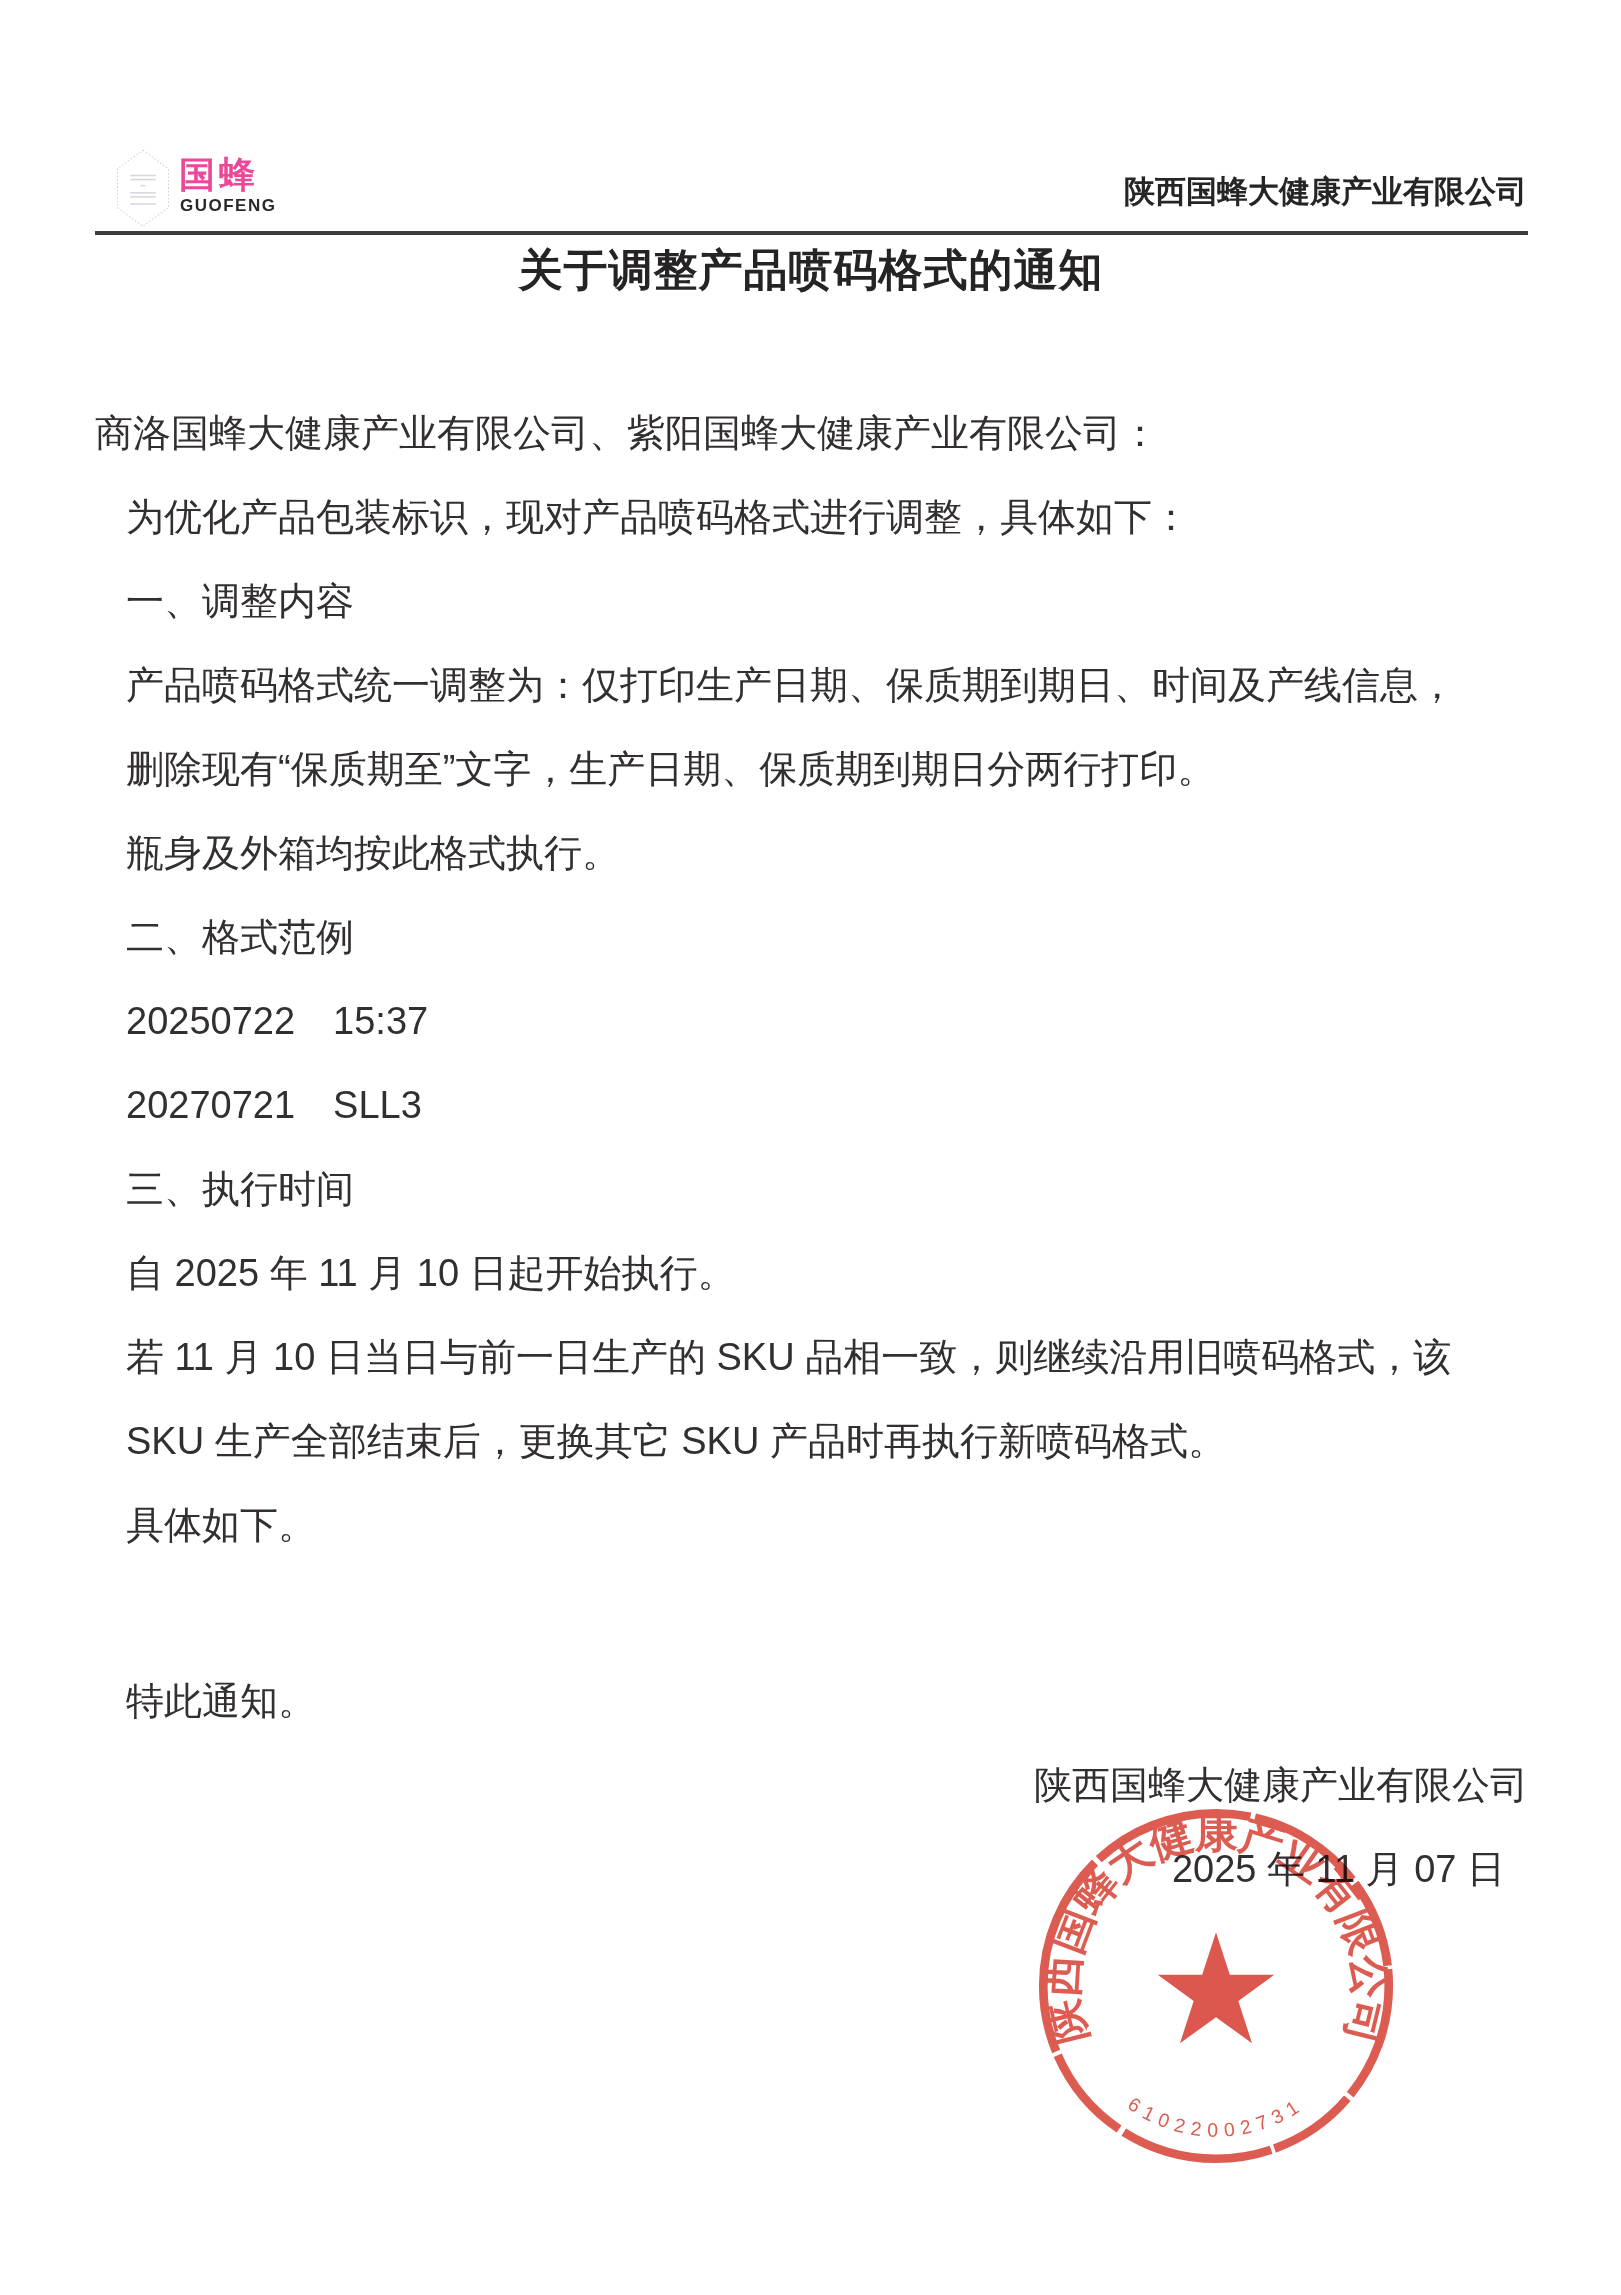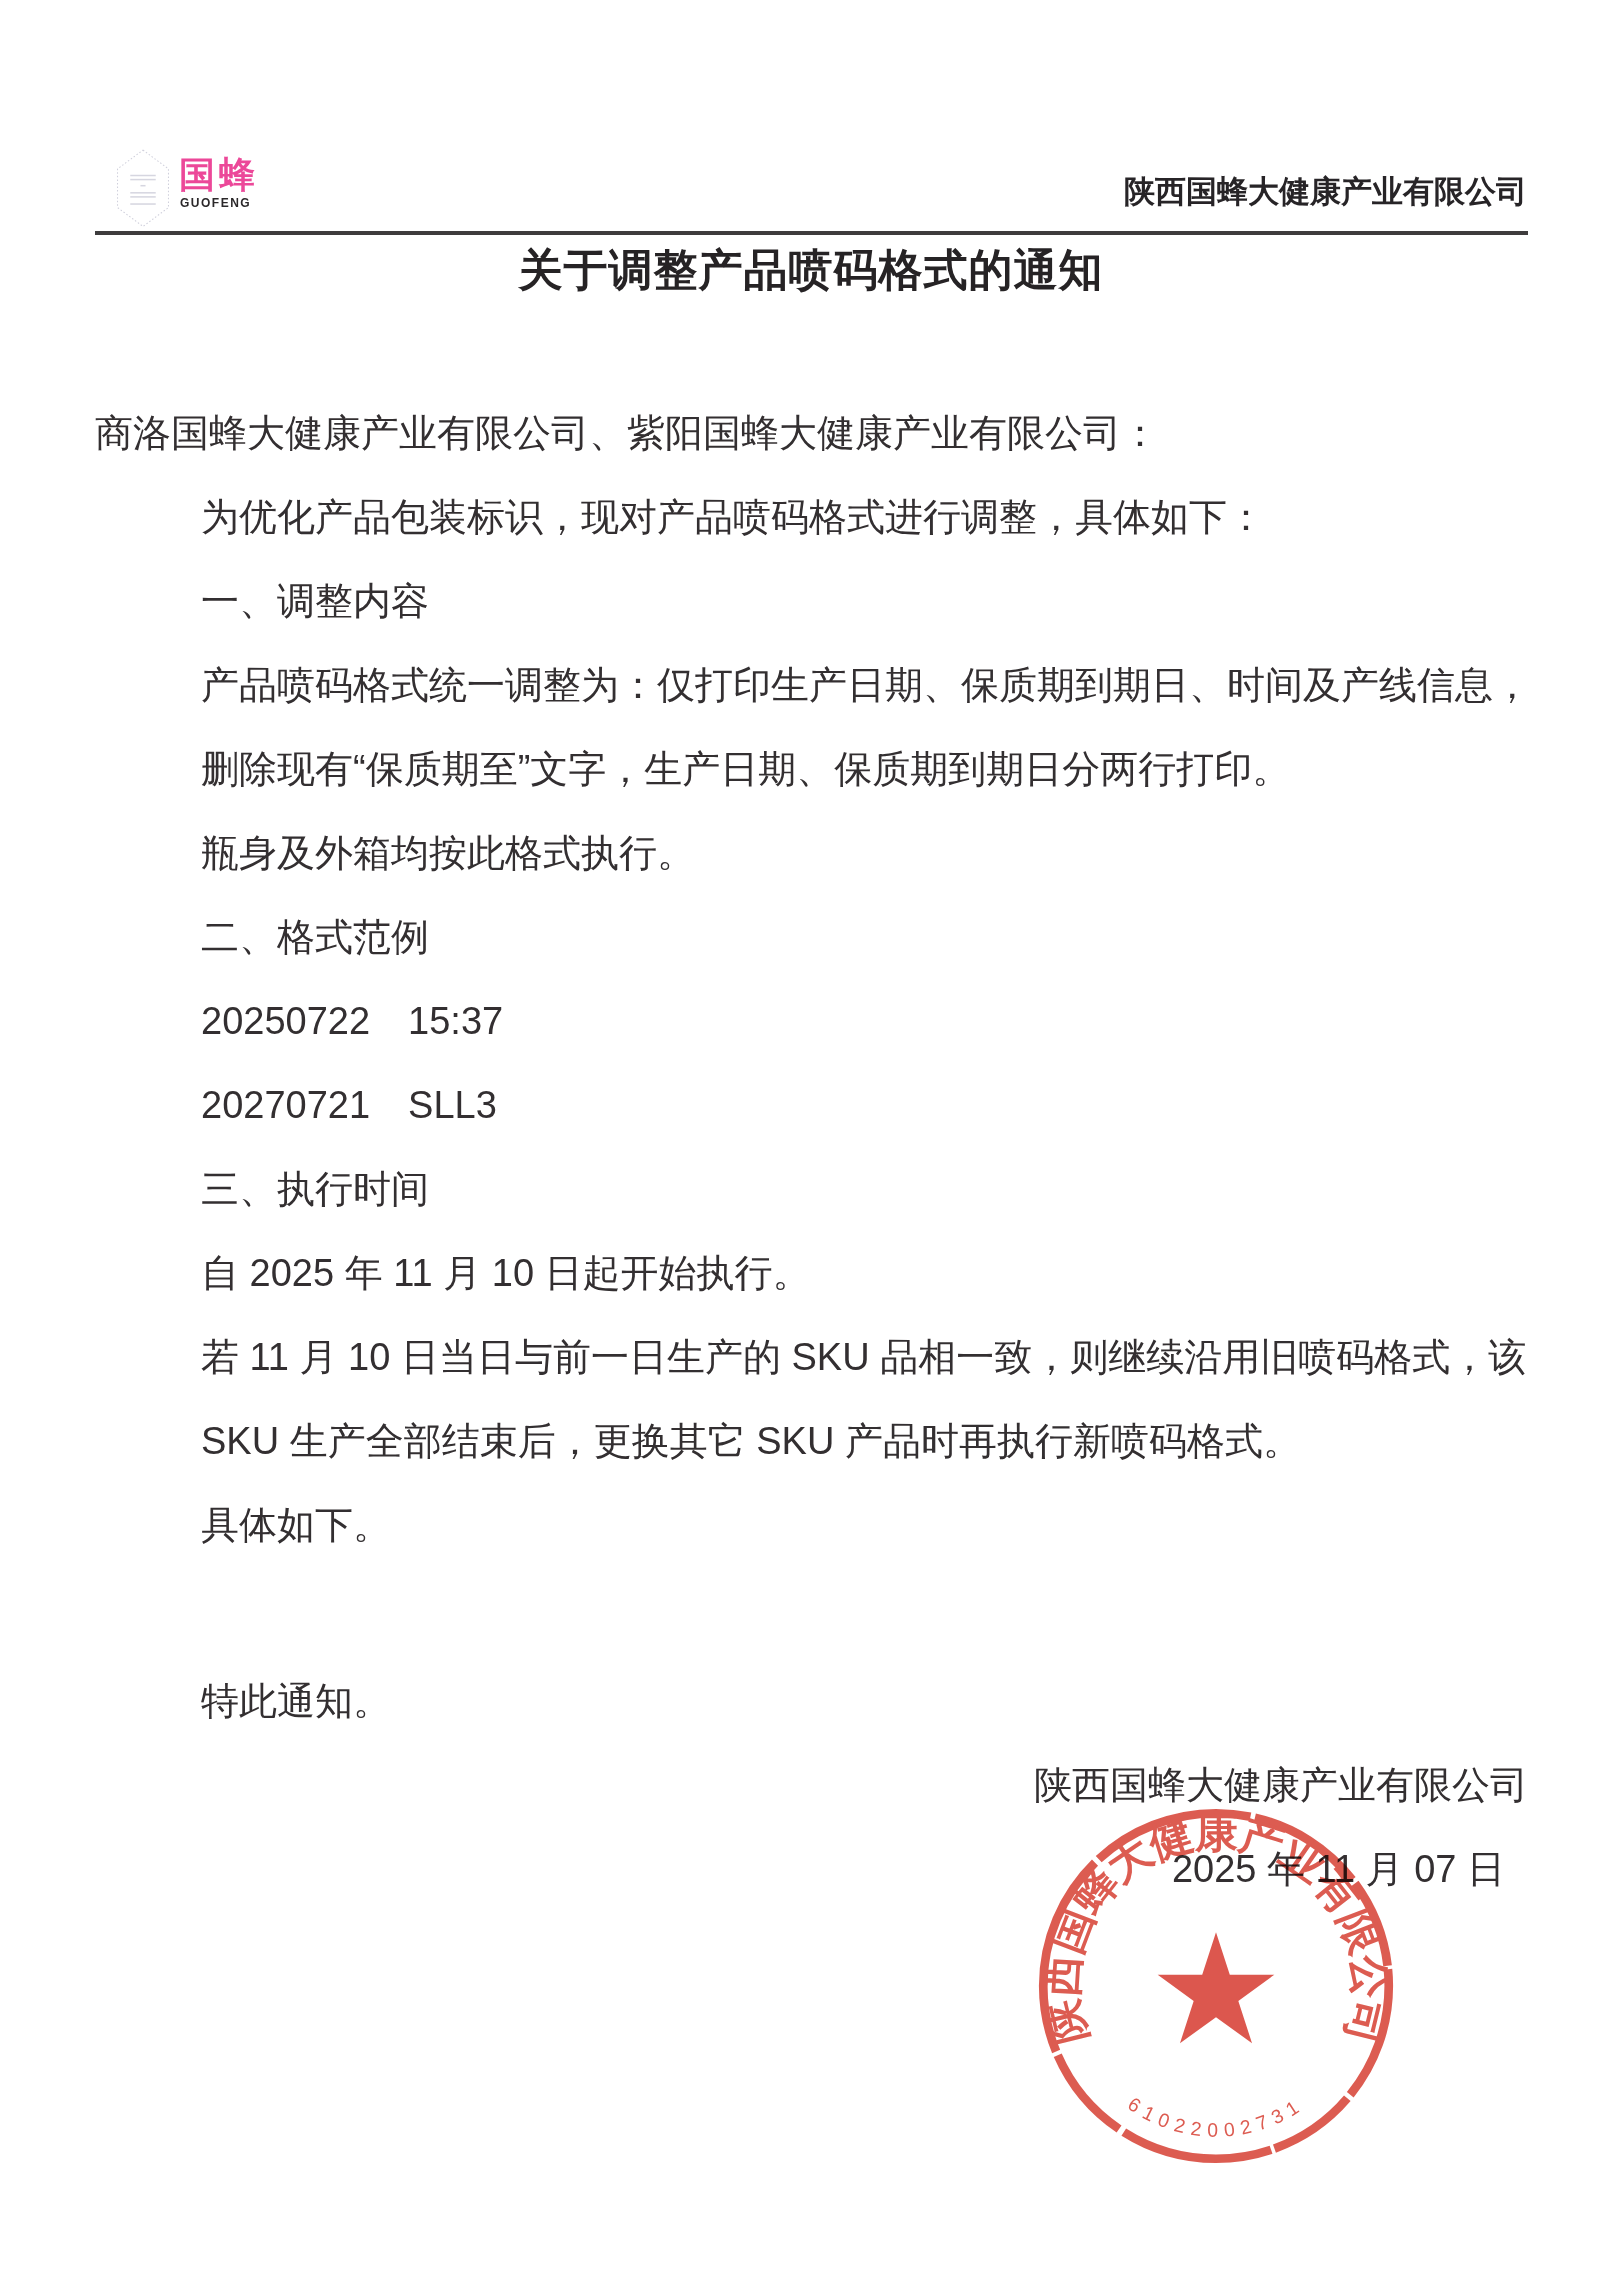--- a/index.html
+++ b/index.html
@@ -14,21 +14,21 @@
   }
   
   .logo-hex{position:absolute;left:115px;top:149px;}
   .logo-cn{
     position:absolute;left:179px;top:151px;
     font-size:36px;font-weight:bold;color:#ec4899;letter-spacing:4.1px;
     white-space:nowrap;
   }
   .logo-en{
     position:absolute;left:180px;top:196px;
-    font-size:12px;font-weight:bold;color:#2b282a;letter-spacing:1.5px;
+    font-size:17px;font-weight:bold;color:#2b282a;letter-spacing:1.5px;
     white-space:nowrap;
   }
   .company-header{
     position:absolute;top:171px;right:95px;
     font-size:31px;font-weight:bold;color:#272427;
     white-space:nowrap;
   }
   .rule{
     position:absolute;top:231px;left:95px;
     width:1433px;height:3.6px;background:#3e3c3d;
@@ -38,21 +38,21 @@
     text-align:center;
     font-size:44px;font-weight:bold;color:#262325;
     letter-spacing:1px;
   }
   
   .doc-body{
     position:absolute;top:391px;left:95px;width:1433px;
     font-size:38px;line-height:84px;color:#332f31;
   }
   .ln{margin:0;white-space:nowrap;}
-  .ind{margin-left:106px;}
+  .ind{margin-left:31px;}
   .gap1{margin-top:84px;}
   .gap2{margin-top:92px;}
   .sig-line{margin:0;text-align:right;white-space:nowrap;}
   .date-line{margin:0;text-align:right;padding-right:23px;white-space:nowrap;}
   
   .seal{
     position:absolute;left:1032px;top:1802px;
     width:368px;height:368px;
     mix-blend-mode:multiply;
     opacity:0.9;

